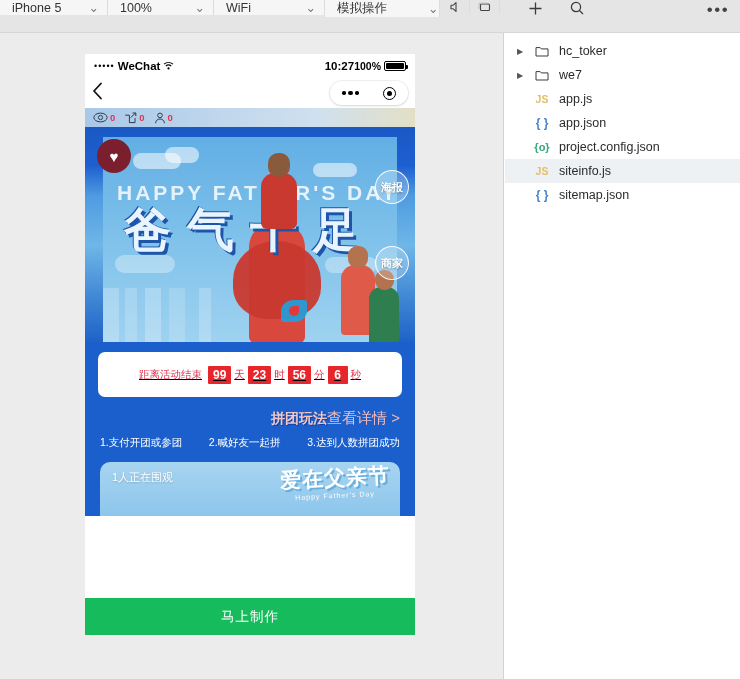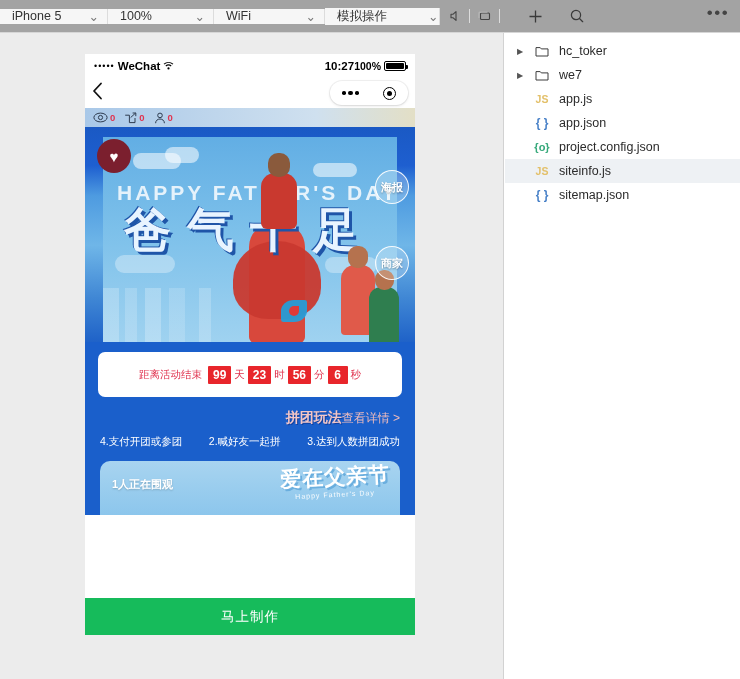--- a/index.html
+++ b/index.html
@@ -8,23 +8,23 @@
     font-family: "Liberation Sans", "DejaVu Sans", sans-serif;
     background: #ffffff;
     overflow: hidden;
   }
   #app { position: relative; width: 740px; height: 679px; background: #fff; }
 
   
   .toolbar {
     position: absolute; top: 0; left: 0;
     width: 740px; height: 33px;
-    background: #a3a3a3;
+    background: #e5e5e5;
     border-bottom: 1px solid #d6d6d6;
-    display: flex; align-items: center;
+    display: flex; align-items: flex-start;
   }
   .tb-select {
     position: relative;
     display: flex; align-items: center;
     border-right: 1px solid #dcdcdc;
     padding: 0 8px 0 12px;
     font-size: 12.5px; color: #333;
     background: #f6f6f6;
     cursor: pointer;
     min-width: 0;
@@ -238,50 +238,50 @@
 
   
   .body-blue {
     position: relative; background: #1a5fcb; padding: 10px 13px 0;
   }
   .card {
     background:#fff; border-radius: 7px; padding: 14px 10px 13px;
     text-align:center;
   }
   .card-title { font-size: 12.5px; color:#2b2b2b; margin-bottom: 12px; }
-  .countdown { display:flex; align-items:center; justify-content:center; gap:3px; }
+  .countdown { display:flex; align-items:center; justify-content:center; gap:3px;text-decoration:underline; }
   .cd-label { color:#e0334f; font-size:10.5px; margin-right:3px; }
   .cd-num {
     background:#e8252b; color:#fff; font-size:12px; font-weight:700;
     border-radius:1px; padding:2px 5px; min-width:20px; display:inline-block;
   }
   .cd-unit { color:#e0334f; font-size:10.5px; }
 
   .play-head {
     display:flex; align-items:baseline; justify-content:flex-end;
     padding: 12px 2px 2px;
   }
   .play-title {
     font-size:14px; font-weight:700; color:#f3c6c6;
     text-shadow: 1px 1px 0 #1140a0;
   }
-  .play-more { font-size:12px; color:#f0bcbc; cursor:pointer; }
+  .play-more { font-size:15px; color:#f0bcbc; cursor:pointer; }
   .steps {
     display:flex; justify-content:space-between; gap:6px;
     padding: 6px 2px 12px; color:#fff; font-size:10.5px; white-space:nowrap;
   }
   .watch-card {
     background: linear-gradient(180deg,#a8d4f0 0%, #8cc6ec 100%);
     border-radius: 10px 10px 0 0;
     height: 54px; position:relative; overflow:hidden;
     margin: 0 2px;
   }
   .watch-count {
-    position:absolute; left:12px; top:16px; color:#fff; font-size:11px;
-    font-weight:700; text-shadow: 0 1px 2px rgba(0,0,0,.2);
+    position:absolute; left:12px; top:8px; color:#fff; font-size:11px;
+    font-weight:400; text-shadow: 0 1px 2px rgba(0,0,0,.2);
   }
   .watch-art {
     position:absolute; right:10px; top:2px; text-align:center;
   }
   .watch-cn {
     font-size:21px; font-weight:700; color:#fff; letter-spacing:1px;
     text-shadow: 2px 2px 0 #6aaede;
     transform: rotate(-3deg);
   }
   .watch-en {
@@ -486,21 +486,21 @@
               <span class="cd-unit">秒</span>
             </div>
           </div>
 
           <div class="play-head">
             <span class="play-title">拼团玩法</span>
             <span class="play-more">查看详情 &gt;</span>
           </div>
 
           <div class="steps">
-            <span>4.支付开团或参团</span>
+            <span>1.支付开团或参团</span>
             <span>2.喊好友一起拼</span>
             <span>3.达到人数拼团成功</span>
           </div>
 
           <div class="watch-card">
             <span class="watch-count">1人正在围观</span>
             <div class="watch-art">
               <div class="watch-cn">爱在父亲节</div>
               <div class="watch-en">Happy Father's Day</div>
             </div>

